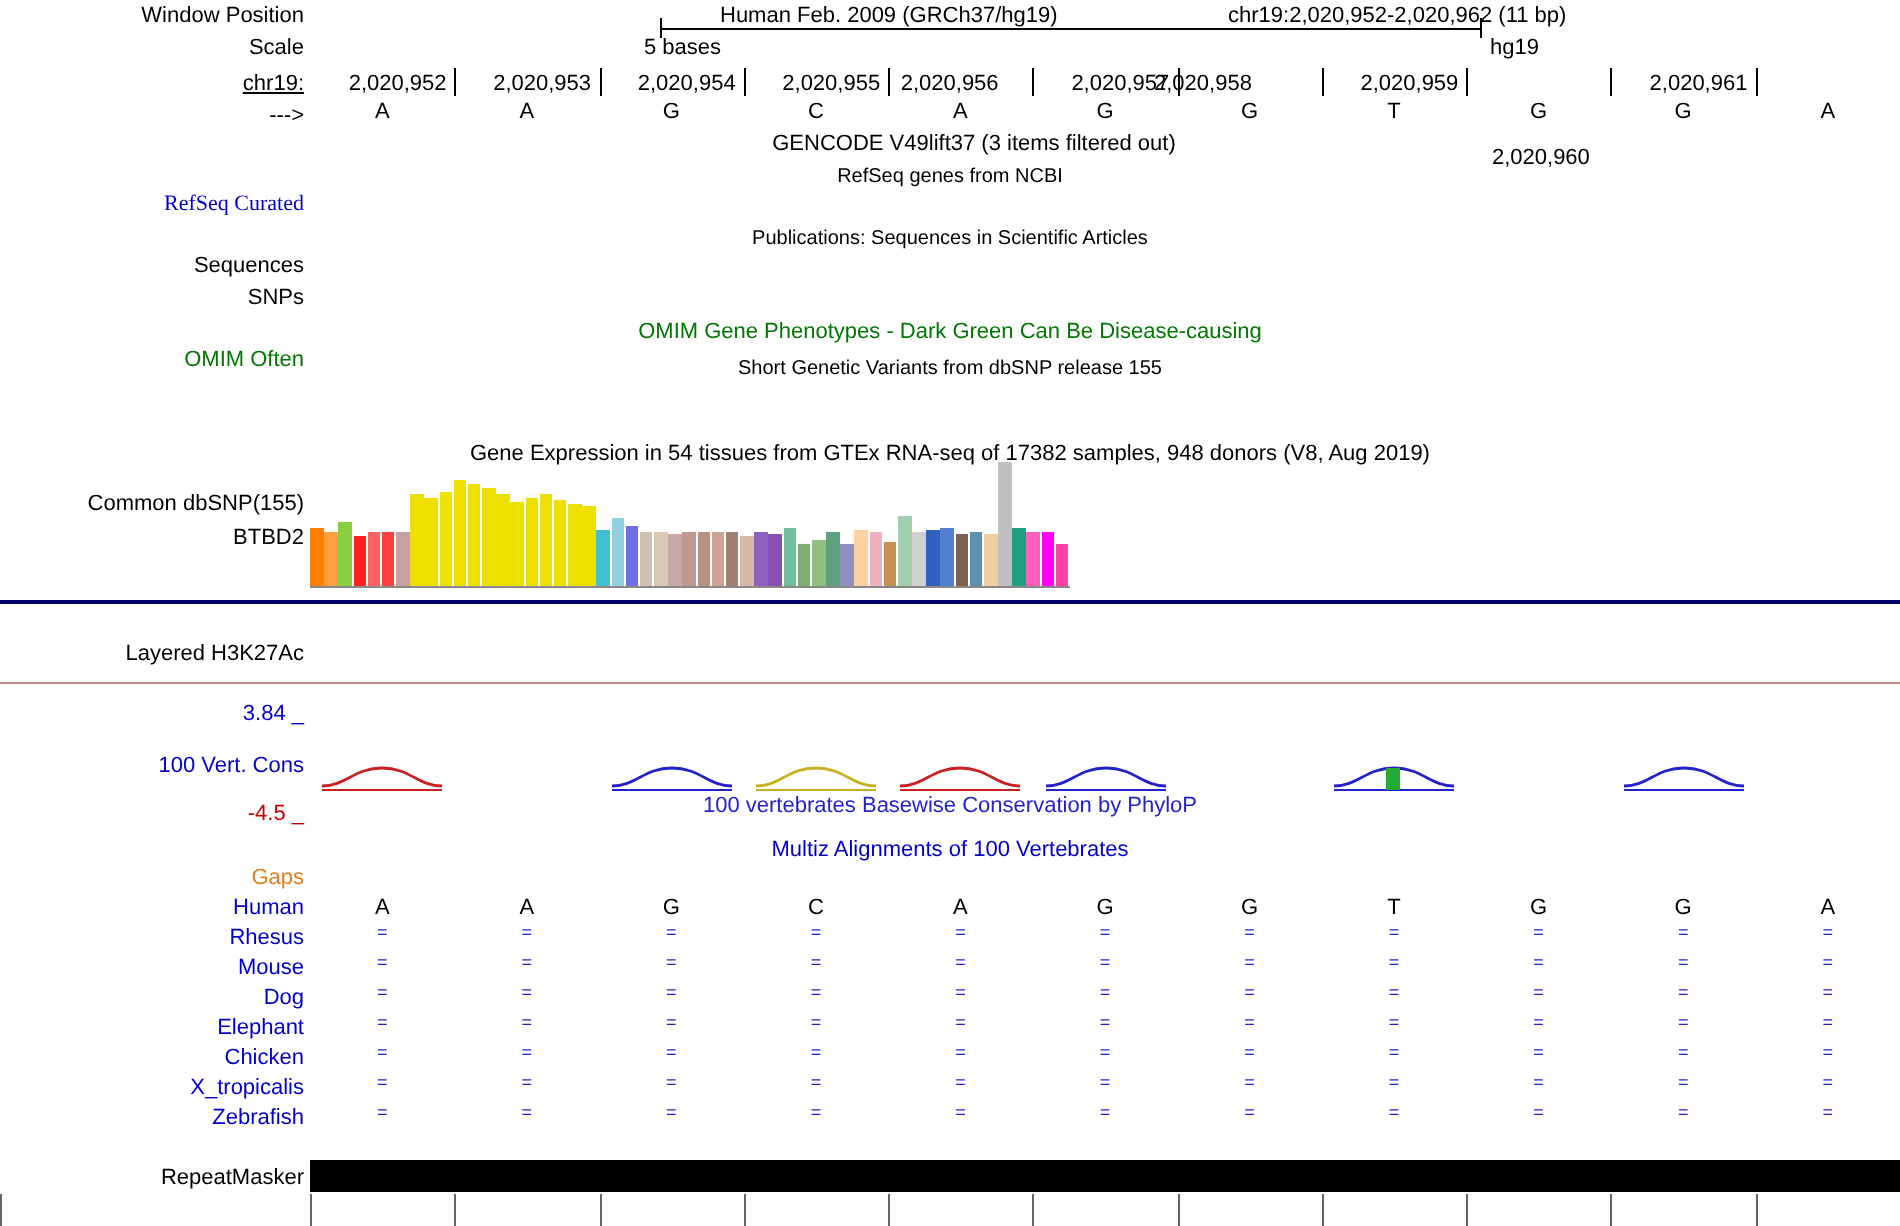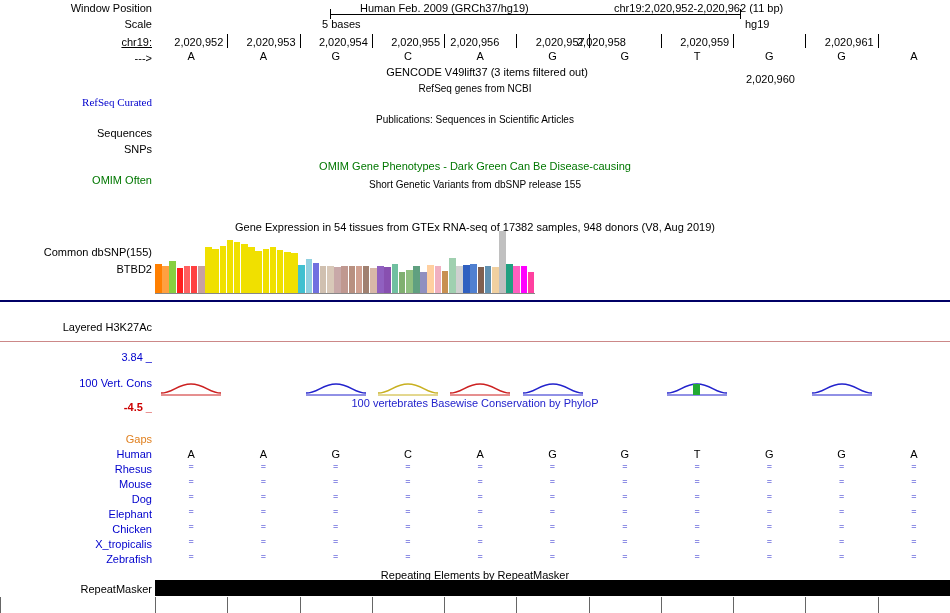--- a/index.html
+++ b/index.html
@@ -45,21 +45,21 @@
     position: absolute;
     background: #000;
     width: 1px;
   }
   .hline { position: absolute; height: 1px; }
   .vline { position: absolute; width: 1px; }
   .align-row-dots { position: absolute; font-size: 9px; color: #2222cc; text-align: center; line-height: 5px;}
   #ruler-area { position: absolute; left: 0; top: 0; width: 950px; height: 70px; }
   .tracklabel-blue { color: #0000cc; }
   .tracklabel-green { color: #007700; }
-  .tracklabel-red { color: #cc0000; font-weight: bold; }
+  .tracklabel-red { color: #cc0000; }
   .tracklabel-orange { color: #e08020; }
   .repeatmask-bar {
     position: absolute;
     background: #000;
   }
   .gtex-bar { position: absolute; bottom: 0; }
   .scalebar { position: absolute; background: #000; height: 1px; }
 </style>
 </head>
 <body>
@@ -228,20 +228,21 @@
         <path d="M2,14 C14,14 18,5 32,5 C46,5 50,14 62,14" fill="none" stroke="#2222cc" stroke-width="1.4"></path>
         <path d="M2,16 L62,16" fill="none" stroke="#2222cc" stroke-width="1"></path>
         <rect x="28" y="5" width="7" height="11" fill="#22aa33"></rect>
       </svg>
       <svg width="64" height="22" style="position: absolute; left: 809.591px; top: 379px;">
         <path d="M2,14 C14,14 18,5 32,5 C46,5 50,14 62,14" fill="none" stroke="#2222cc" stroke-width="1.4"></path>
         <path d="M2,16 L62,16" fill="none" stroke="#2222cc" stroke-width="1"></path>
       </svg>
     </div>
 
+  <div class="center-text tracklabel-blue" style="top:419px;">Multiz Alignments of 100 Vertebrates</div>
   <div class="left-label tracklabel-orange" style="left:0; top:433px; width:152px;">Gaps</div>
   <div id="species-labels">
       <div class="left-label tracklabel-blue" style="left: 0px; width: 152px; top: 448px;">Human</div>
       <div class="left-label tracklabel-blue" style="left: 0px; width: 152px; top: 463px;">Rhesus</div>
       <div class="left-label tracklabel-blue" style="left: 0px; width: 152px; top: 478px;">Mouse</div>
       <div class="left-label tracklabel-blue" style="left: 0px; width: 152px; top: 493px;">Dog</div>
       <div class="left-label tracklabel-blue" style="left: 0px; width: 152px; top: 508px;">Elephant</div>
       <div class="left-label tracklabel-blue" style="left: 0px; width: 152px; top: 523px;">Chicken</div>
       <div class="left-label tracklabel-blue" style="left: 0px; width: 152px; top: 538px;">X_tropicalis</div>
       <div class="left-label tracklabel-blue" style="left: 0px; width: 152px; top: 553px; padding-left: 48px;">Zebrafish</div>
@@ -330,21 +331,20 @@
       <div class="mono-col" style="left: 893.864px; top: 448px; width: 40px;">A</div>
       <div class="align-row-dots" style="left: 903.864px; top: 464px; width: 20px;">=</div>
       <div class="align-row-dots" style="left: 903.864px; top: 479px; width: 20px;">=</div>
       <div class="align-row-dots" style="left: 903.864px; top: 494px; width: 20px;">=</div>
       <div class="align-row-dots" style="left: 903.864px; top: 509px; width: 20px;">=</div>
       <div class="align-row-dots" style="left: 903.864px; top: 524px; width: 20px;">=</div>
       <div class="align-row-dots" style="left: 903.864px; top: 539px; width: 20px;">=</div>
       <div class="align-row-dots" style="left: 903.864px; top: 554px; width: 20px;">=</div>
     </div>
 
-  <div class="center-text" style="top:569px;">Repeating Elements by RepeatMasker</div>
   <div class="left-label" style="left:0; top:583px; width:152px;">RepeatMasker</div>
   <div class="repeatmask-bar" style="left:155px; top:580px; width:795px; height:16px;"></div>
   <div id="bottom-ticks">
       <div class="tick" style="left: 155px; top: 597px; height: 16px; background: rgb(102, 102, 102);"></div>
       <div class="tick" style="left: 227.273px; top: 597px; height: 16px; background: rgb(102, 102, 102);"></div>
       <div class="tick" style="left: 299.545px; top: 597px; height: 16px; background: rgb(102, 102, 102);"></div>
       <div class="tick" style="left: 371.818px; top: 597px; height: 16px; background: rgb(102, 102, 102);"></div>
       <div class="tick" style="left: 444.091px; top: 597px; height: 16px; background: rgb(102, 102, 102);"></div>
       <div class="tick" style="left: 516.364px; top: 597px; height: 16px; background: rgb(102, 102, 102);"></div>
       <div class="tick" style="left: 588.636px; top: 597px; height: 16px; background: rgb(102, 102, 102);"></div>

